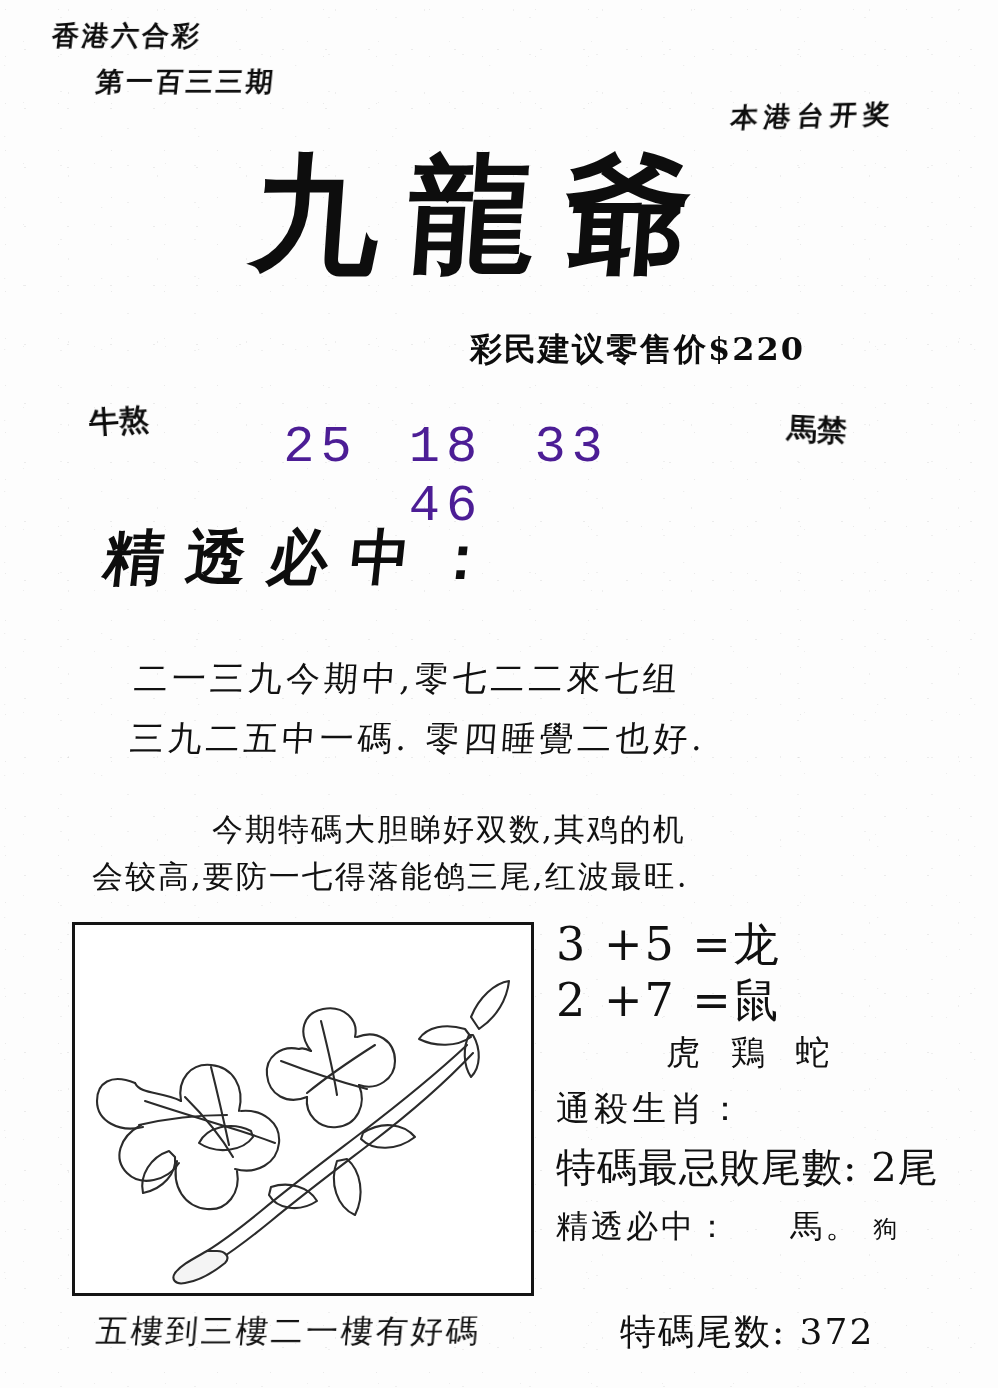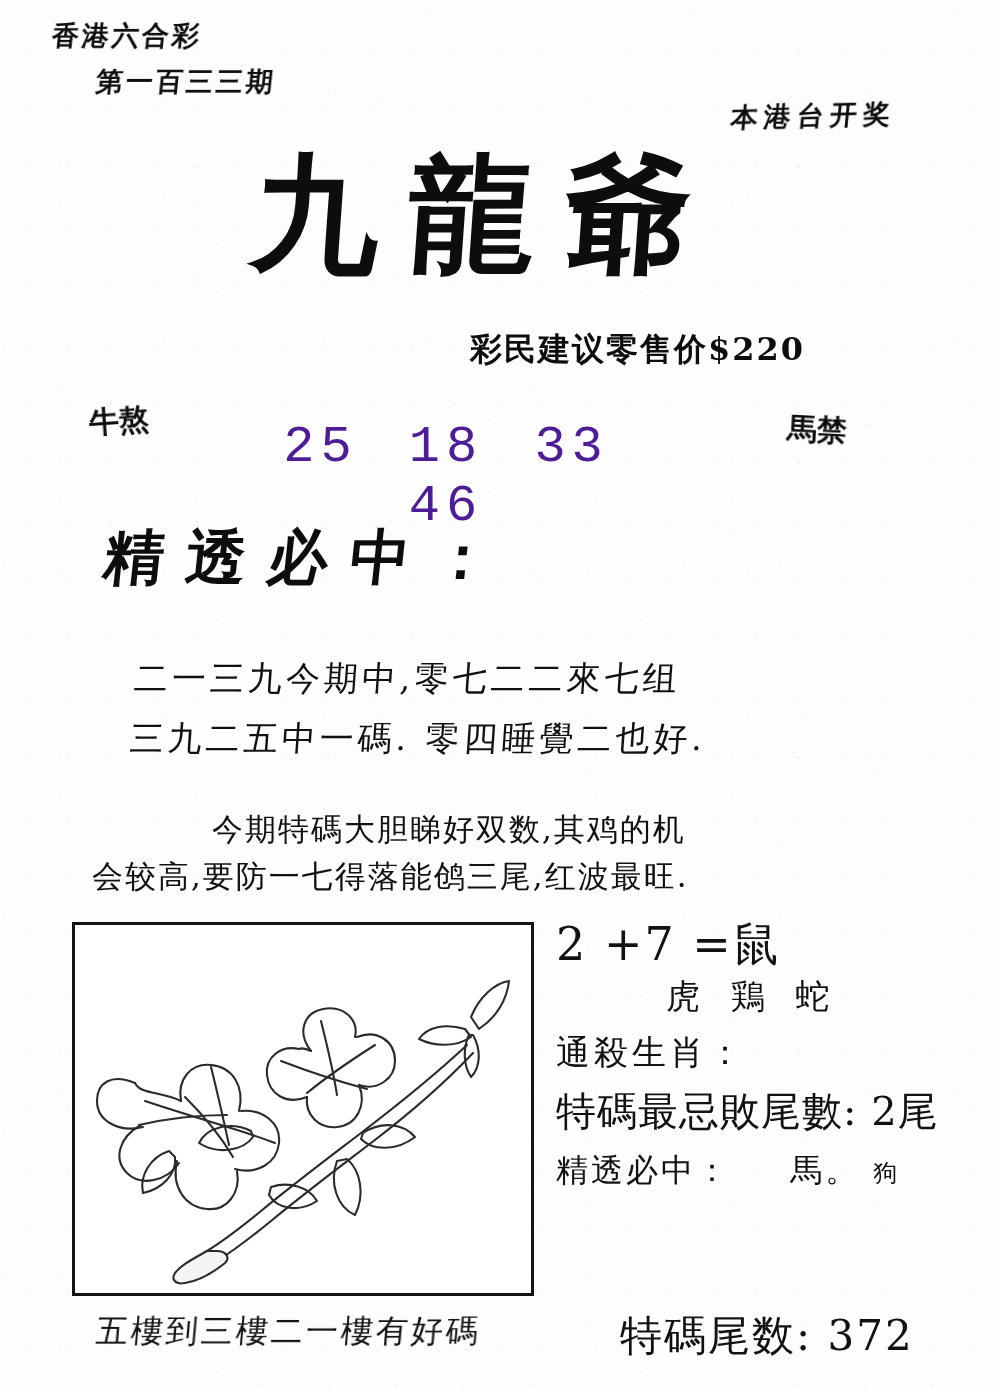--- a/index.html
+++ b/index.html
@@ -198,21 +198,21 @@
   
   #footer-left {
     left: 96px; top: 1310px;
     font-size: 32px;
     letter-spacing: 3px;
     font-family: "DejaVu Serif", serif;
     transform: skewX(-5deg);
   }
   #footer-right {
     left: 620px; top: 1308px;
-    font-size: 42px;
+    font-size: 36px;
     letter-spacing: 2px;
     font-family: "DejaVu Serif", serif;
   }
   .blur { filter: blur(.15px); }
 </style>
 </head>
 <body>
 
 <div id="page">
 
@@ -277,20 +277,21 @@
         <path d="M288 208 C306 196 328 198 340 212 C322 226 298 226 286 214 Z"></path>
         <path d="M262 236 C254 258 262 282 280 290 C290 270 286 246 272 234 Z"></path>
         <path d="M196 262 C214 256 234 262 242 276 C224 288 202 284 194 270 Z"></path>
         <path d="M176 206 C156 196 132 202 124 218 C142 230 168 226 178 212 Z"></path>
         <path d="M94 226 C76 232 64 250 68 268 C88 264 102 248 100 232 Z"></path>
       </g>
     </svg>
   </div>
 
   <div class="abs" id="formulas">
+    <div class="formula">3 +5 =龙</div>
     <div class="formula">2 +7 =鼠</div>
     <div id="kill-zodiacs">虎 鶏 蛇</div>
     <div id="kill-label">通殺生肖：</div>
     <div id="avoid-tail">特碼最忌敗尾數: 2尾</div>
     <div id="supply">
       <span>精透必中：</span>
       <span style="padding-left:46px">馬。</span>
       <span class="small">狗</span>
     </div>
   </div>

